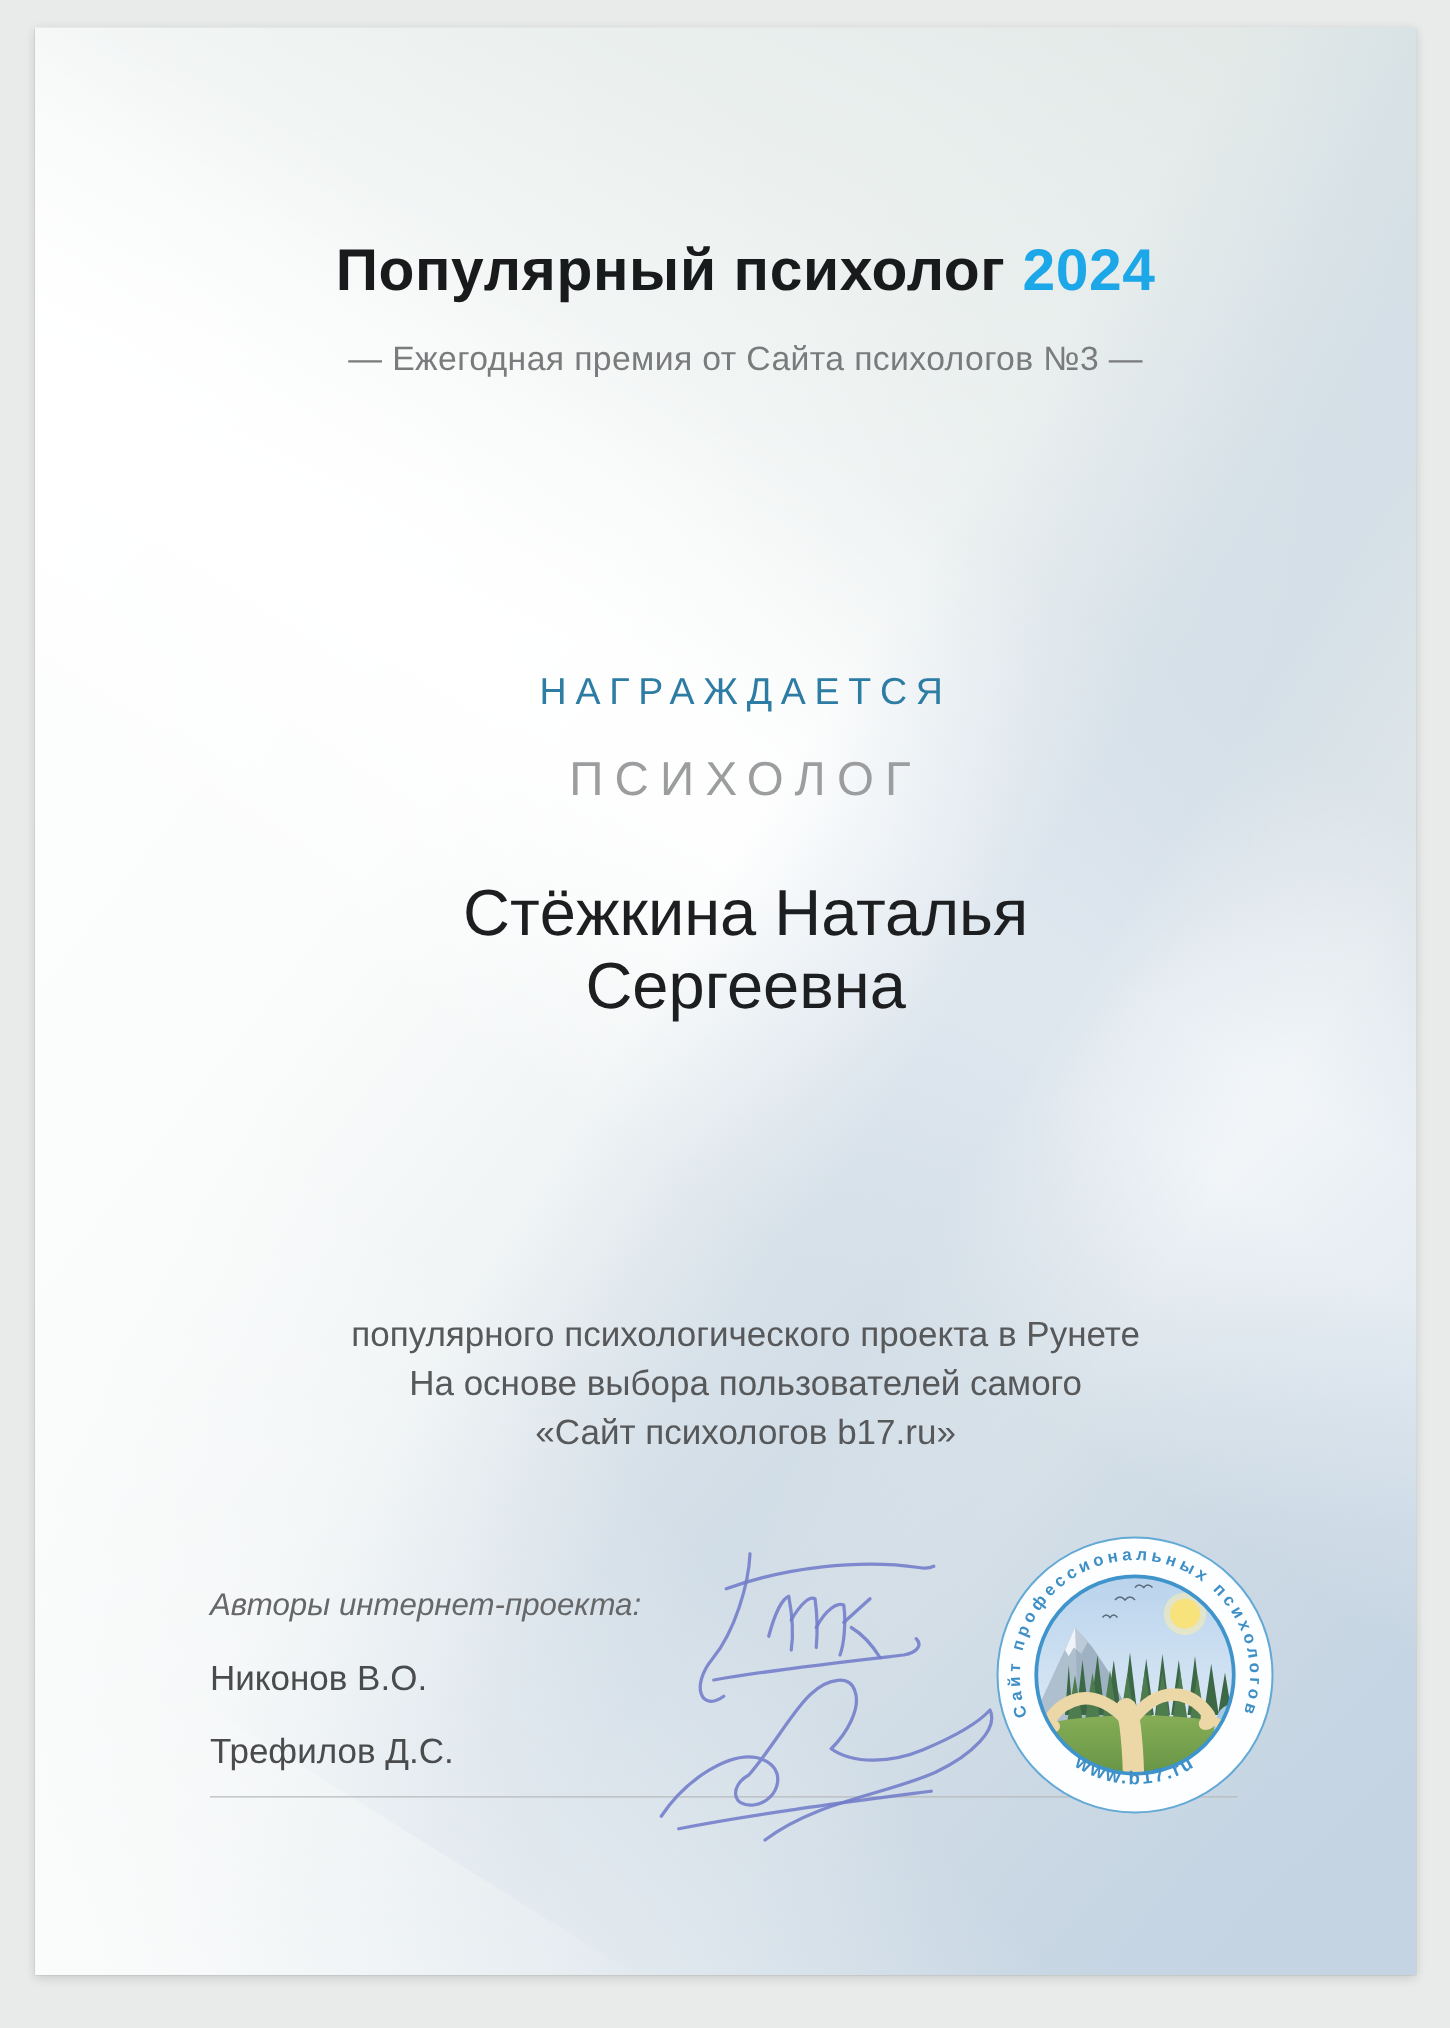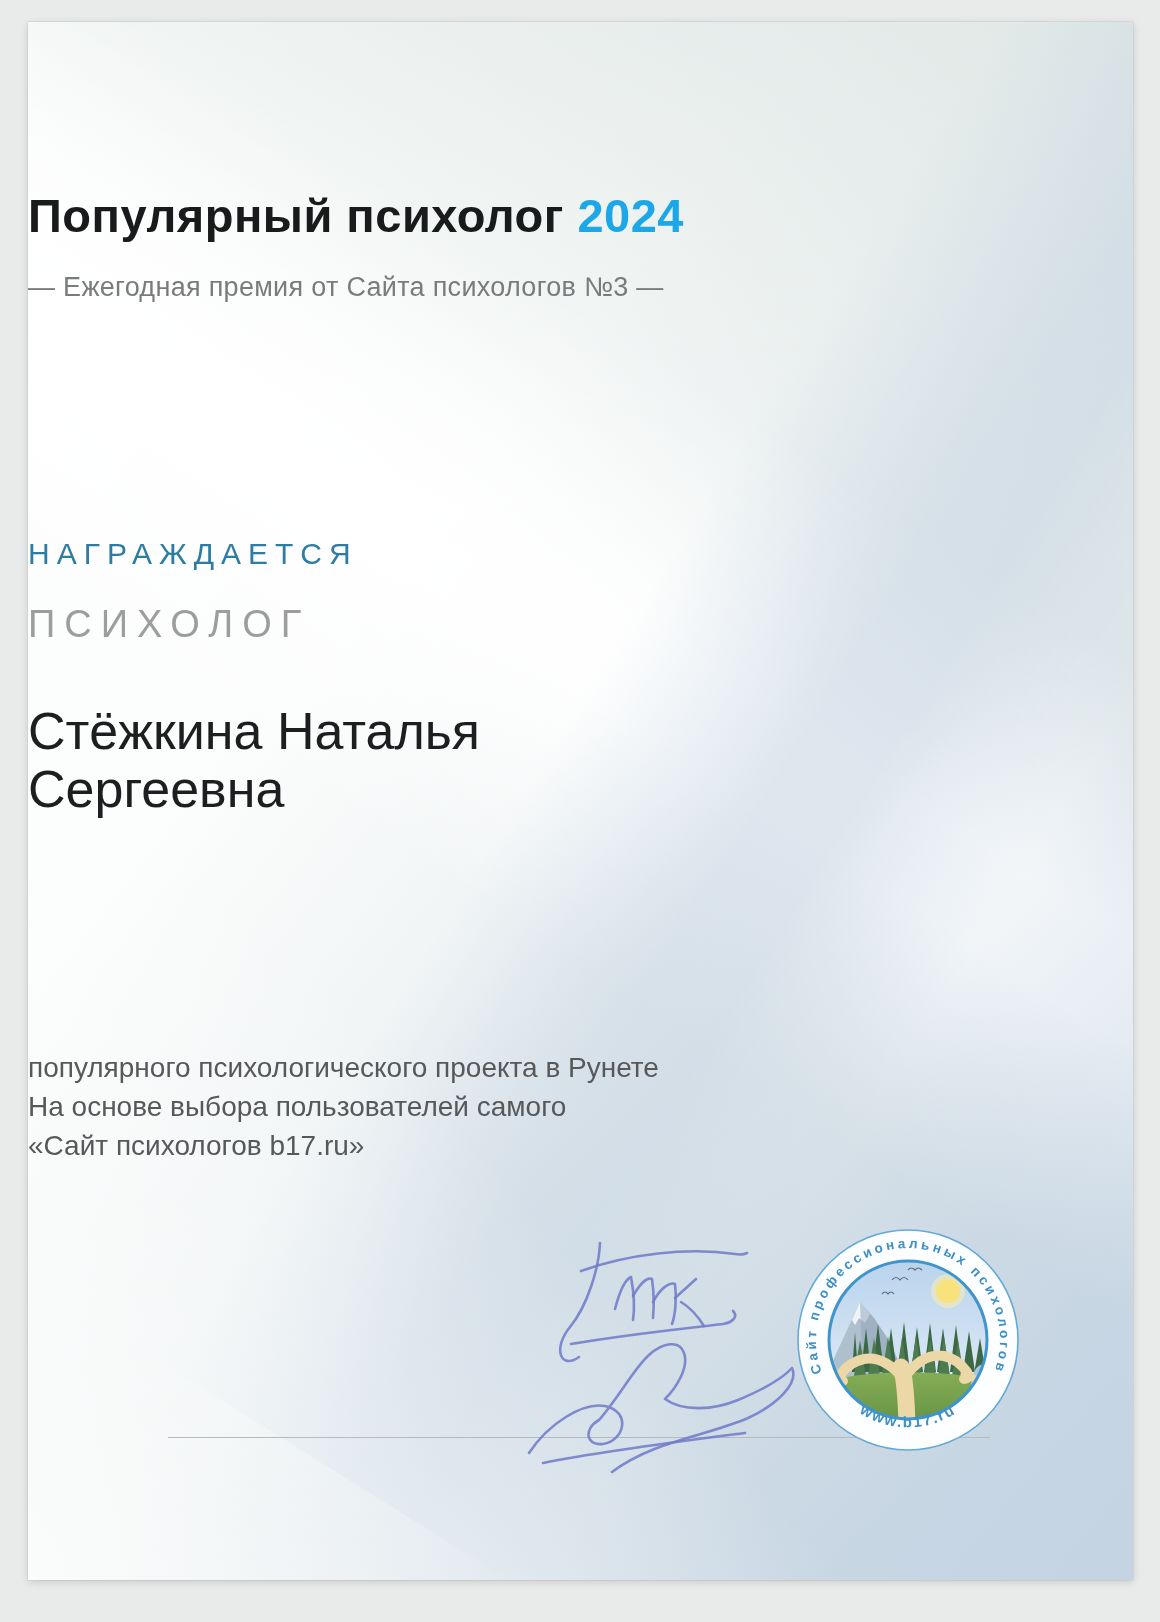--- a/index.html
+++ b/index.html
@@ -16,21 +16,21 @@
   }
   .ov{position:absolute;pointer-events:none;}
   .ov1{inset:0;background:linear-gradient(205deg,rgba(223,231,229,.95) 0%,rgba(223,231,229,0) 42%);}
   .ov2{width:170%;height:36%;left:-25%;top:26%;transform:rotate(33deg);
        background:linear-gradient(to bottom,rgba(255,255,255,0),rgba(255,255,255,.88) 42%,rgba(255,255,255,.88) 58%,rgba(255,255,255,0));}
   .ov3{width:150%;height:30%;right:-45%;top:34%;transform:rotate(-58deg);
        background:linear-gradient(to bottom,rgba(198,213,227,0),rgba(201,215,228,.6) 45%,rgba(201,215,228,.6) 62%,rgba(198,213,227,0));}
   .ov4{inset:0;background:linear-gradient(318deg,rgba(196,212,227,.9) 0%,rgba(196,212,227,0) 38%);}
   .ov5{inset:0;background:linear-gradient(50deg,rgba(251,252,252,.95) 0%,rgba(251,252,252,0) 34%);}
 
-  .center{position:absolute;left:0;width:100%;}
+  .center{position:absolute;left:16px;width:100%;text-align:center;}
   .title{top:166px;font-size:47px;font-weight:700;color:#191a1b;letter-spacing:.5px;}
   .title .year{color:#1ba7e8;}
   .subtitle{top:250px;font-size:27px;color:#7a7b7c;letter-spacing:.3px;}
   .award-label{top:515px;font-size:30px;color:#2d7ca3;letter-spacing:7px;font-weight:400;}
   .award-role{top:581px;font-size:38px;color:#9c9d9e;letter-spacing:9px;}
   .recipient{top:636px;font-size:52px;color:#1d1e20;line-height:58px;font-weight:400;margin-top:44px;}
   .body-text{top:1026px;font-size:28px;color:#57585a;line-height:39px;}
 
   .authors{position:absolute;left:140px;top:1248px;}
   .authors .label{font-style:italic;font-size:25px;color:#666768;}
@@ -69,20 +69,25 @@
     <div>Стёжкина Наталья</div>
     <div>Сергеевна</div>
   </div>
 
   <div class="center body-text">
     <div>популярного психологического проекта в Рунете</div>
     <div>На основе выбора пользователей самого</div>
     <div>«Сайт психологов b17.ru»</div>
   </div>
 
+  <div class="authors">
+    <div class="label">Авторы интернет-проекта:</div>
+    <div class="name n1">Никонов В.О.</div>
+    <div class="name n2">Трефилов Д.С.</div>
+  </div>
 
   <div class="sig-line"></div>
 
   <svg class="signatures" viewBox="0 0 340 280">
     <g>
       <path d="M 96,130 C 78,143 69,122 87,100 C 105,78 116,40 117,16"></path>
       <path d="M 98,44 C 145,27 205,20 252,27 C 258,28 262,27 264,26"></path>
       <path d="M 132,82 C 137,63 143,52 148,50 C 151,66 152,80 150,93"></path>
       <path d="M 150,69 C 158,55 165,50 169,52 C 171,66 171,80 170,91"></path>
       <path d="M 170,75 C 178,60 187,55 192,57 C 194,72 192,89 189,97"></path>

